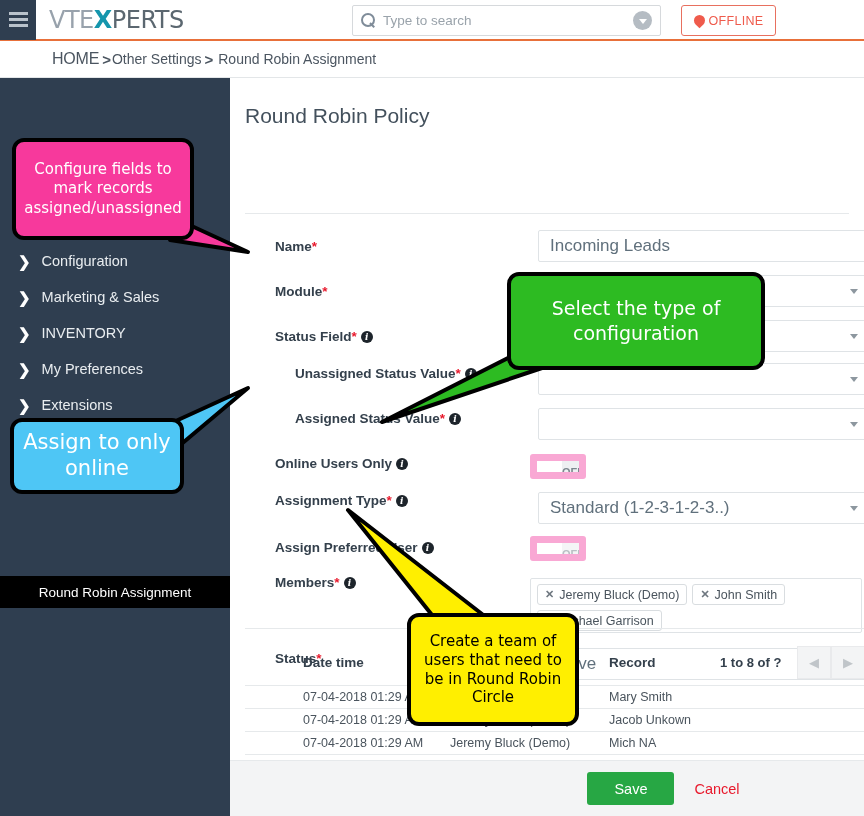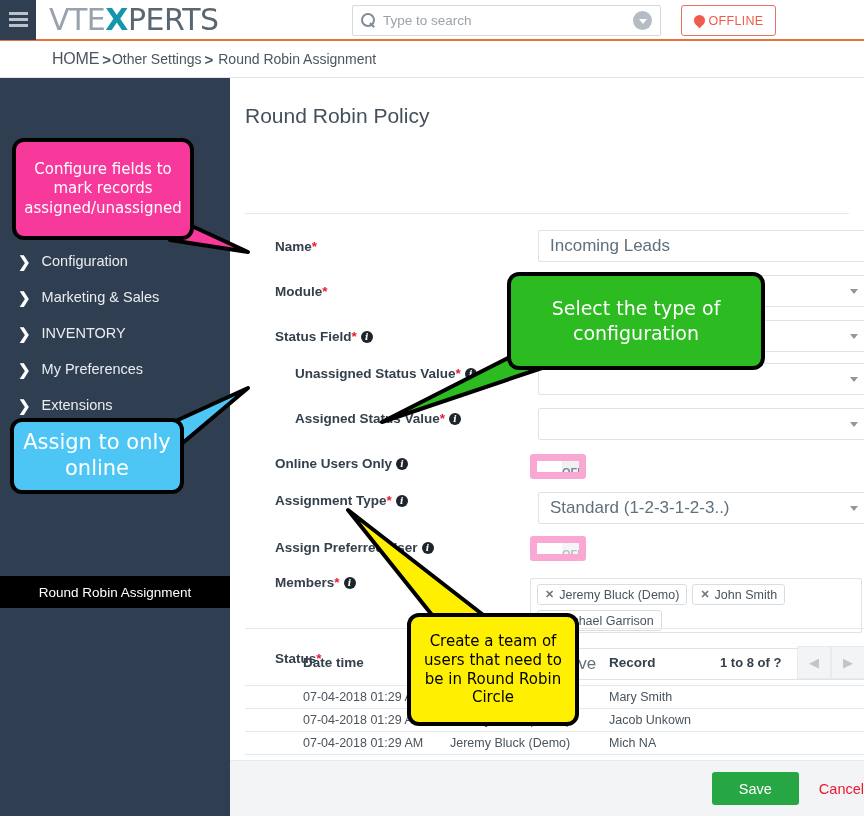--- a/index.html
+++ b/index.html
@@ -17,21 +17,21 @@
     background: #ffffff; border-bottom: 2px solid #e8703a;
     display: flex; align-items: center;
   }
   .hamburger-box {
     width: 36px; height: 41px; background: #2f3e50;
     display: flex; flex-direction: column; align-items: center; justify-content: center; gap: 3px;
     cursor: pointer;
   }
   .hamburger-box i { display: block; width: 19px; height: 3px; background: #b9c2cb; }
   .logo {
-    margin-left: 13px; font-size: 30px; letter-spacing: -0.5px;
+    margin-left: 13px; font-size: 24px; letter-spacing: -0.5px;
     font-family: "DejaVu Sans", sans-serif; font-weight: 400;
   }
   .logo .g { color: #98a2ac; }
   .logo .g2 { color: #5b6770; }
   .logo .x { color: #1596ad; font-weight: 700; }
 
   .searchbox {
     position: absolute; left: 352px; top: 5px; width: 309px; height: 31px;
     border: 1px solid #d6d9dc; background: #fff; border-radius: 2px;
     display: flex; align-items: center; padding: 4px 8px;
@@ -181,21 +181,21 @@
   .pgbtn i { font-style: normal; color: #c0c5c9; font-size: 13px; }
   .trow { height: 23px; display: flex; align-items: center; position: relative; border-bottom: 1px solid #e6e9eb; font-size: 12.5px; color: #4a545d; }
   .td-date { position: absolute; left: 58px; }
   .td-user { position: absolute; left: 205px; }
   .td-rec { position: absolute; left: 364px; }
 
   
   .footer {
     position: absolute; left: 230px; top: 760px; width: 634px; height: 56px;
     background: #f3f4f5; border-top: 1px solid #e6e9eb;
-    display: flex; align-items: center; justify-content: flex-end; padding-left: 233px; gap: 20px;
+    display: flex; align-items: center; justify-content: center; padding-left: 233px; gap: 20px;
   }
   .save-btn {
     width: 87px; height: 33px; background: #27a744; border: 0; border-radius: 3px;
     color: #fff; font-size: 14.5px; cursor: pointer; font-family: "Liberation Sans", sans-serif;
   }
   .cancel-link { color: #e8192c; font-size: 14.5px; cursor: pointer; }
 
   
   .callout {
     position: absolute; border: 4px solid #000; border-radius: 12px;

